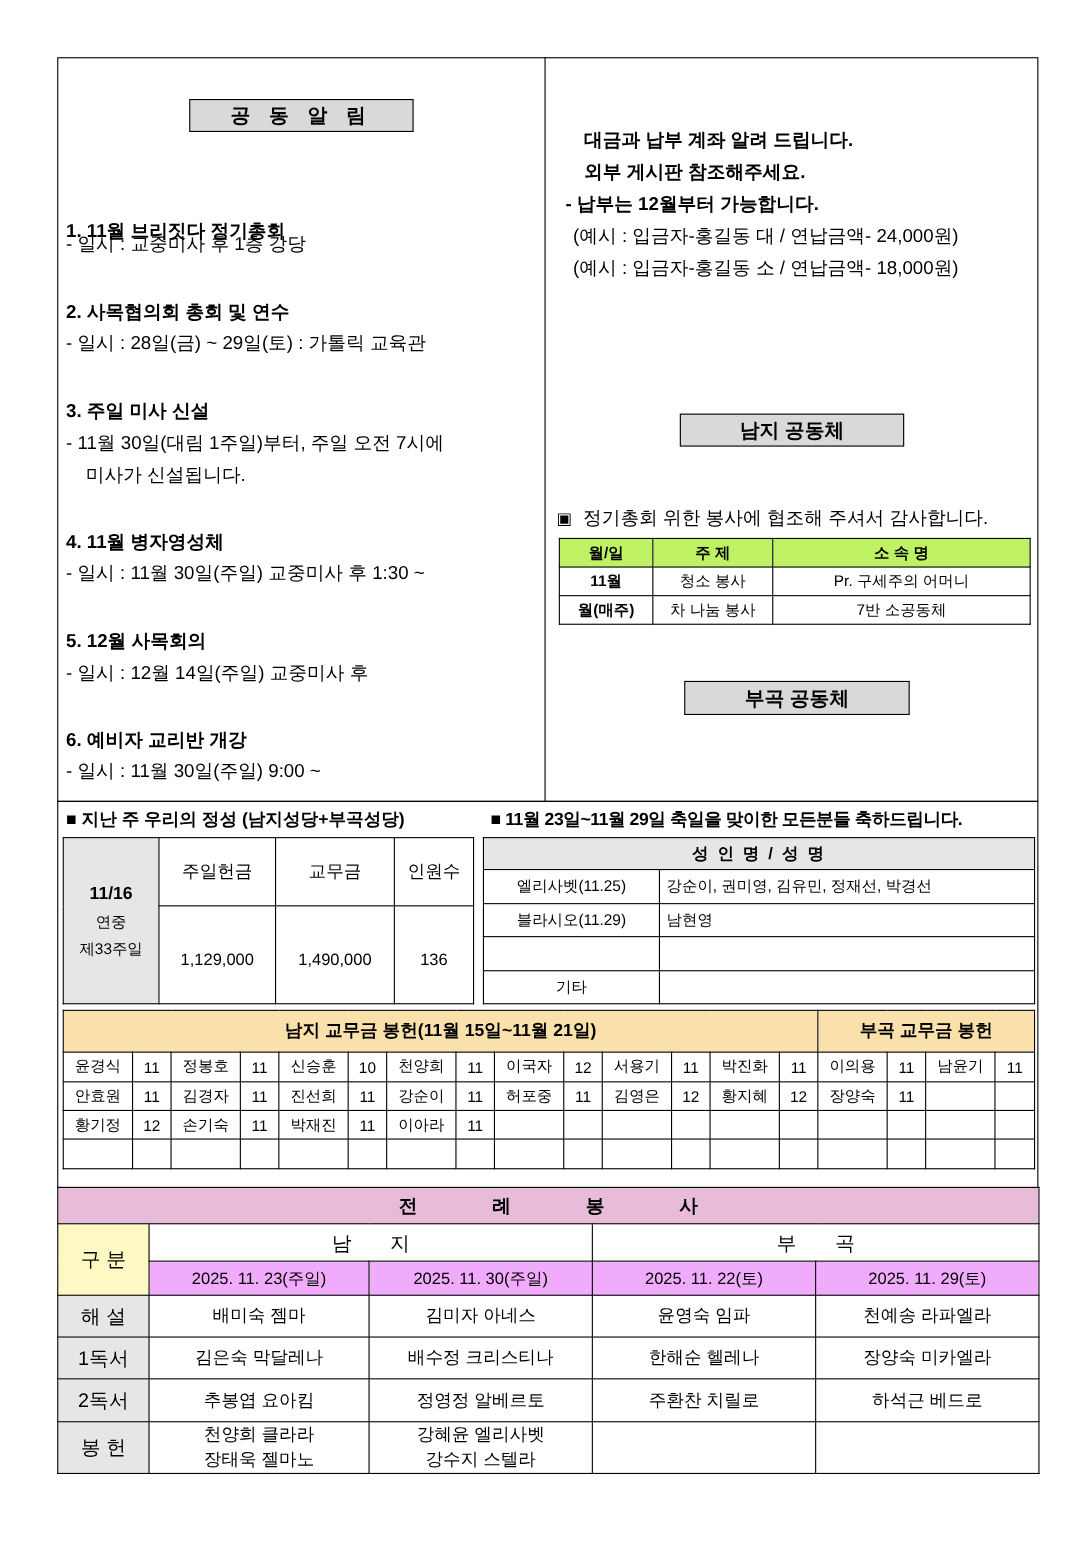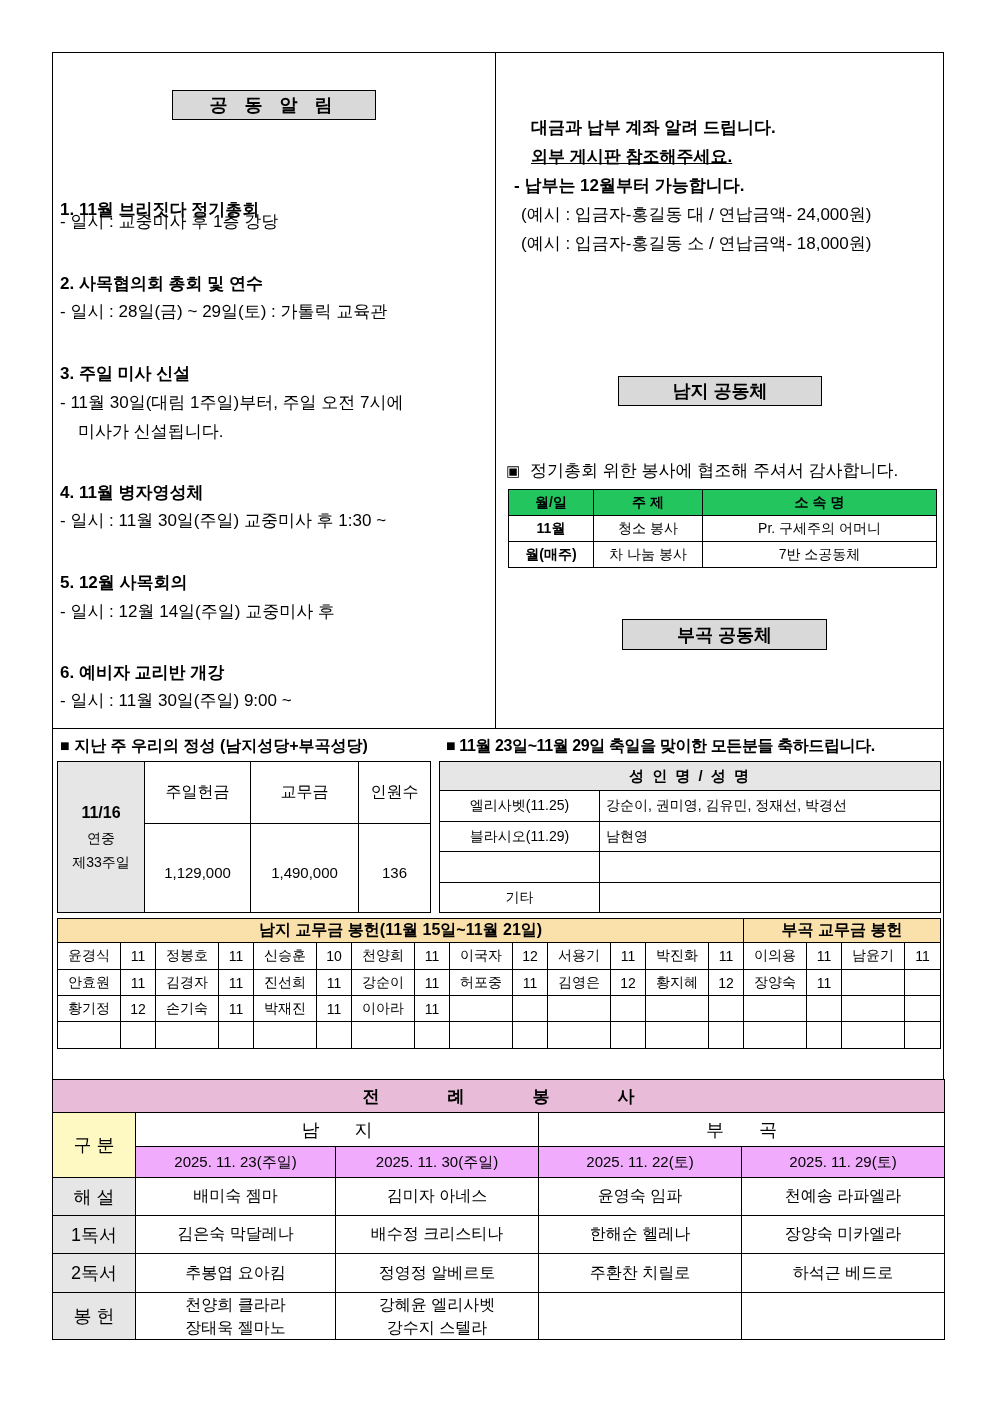--- a/index.html
+++ b/index.html
@@ -6,21 +6,21 @@
   #page { position:relative; width:992px; height:1403px; background:#ffffff; font-family:"Liberation Sans", sans-serif; color:#000; overflow:hidden; }
   .frame { position:absolute; border:1px solid #000; box-sizing:border-box; }
   .vline { position:absolute; background:#000; width:1px; }
   .line { position:absolute; font-size:17px; line-height:22px; white-space:nowrap; }
   .b { font-weight:bold; }
   .u { text-decoration:underline; }
   .titlebox { position:absolute; background:#d9d9d9; border:1px solid #000; box-sizing:border-box; font-weight:bold; font-size:18px; display:flex; align-items:center; justify-content:center; white-space:nowrap;text-align:right; }
   .sq { font-size:15px; display:inline-block; width:24px; }
   table { border-collapse:collapse; table-layout:fixed; position:absolute; }
   td { border:1px solid #000; padding:0; text-align:center; vertical-align:middle; overflow:hidden; white-space:nowrap; }
-  .gray { background:#22c55e;margin-left:27px; }
+  .gray { background:#bef264;margin-left:27px; }
   .lgray { background:#e6e6e6; }
   .t14 td { font-size:14px; }
   .offer td { font-size:16px; }
   .offer .num { font-size:15px; padding-top:8px; }
   .feast td { font-size:14px; }
   .feast td.left { text-align:left; padding-left:6px; }
   .dues td { font-size:14px; }
   .dues .hdr td { background:#fae0aa; font-weight:bold; font-size:16px; }
   .lit td { font-size:16px; }
   .lit .title { background:#e8bbd8; font-weight:bold; font-size:17px; letter-spacing:68px; text-indent:68px; }
@@ -53,21 +53,21 @@
   <div class="line b" style="left:60px;top:482px;">4. 11월 병자영성체</div>
   <div class="line" style="left:60px;top:510px;">- 일시 : 11월 30일(주일) 교중미사 후 1:30 ~</div>
 
   <div class="line b" style="left:60px;top:572px;">5. 12월 사목회의</div>
   <div class="line" style="left:60px;top:601px;">- 일시 : 12월 14일(주일) 교중미사 후</div>
 
   <div class="line b" style="left:60px;top:662px;">6. 예비자 교리반 개강</div>
   <div class="line" style="left:60px;top:690px;">- 일시 : 11월 30일(주일) 9:00 ~</div>
 
   <div class="line b" style="left:531px;top:117px;">대금과 납부 계좌 알려 드립니다.</div>
-  <div class="line b" style="left:531px;top:146px;text-decoration:underline;">외부 게시판 참조해주세요.</div>
+  <div class="line b" style="left:531px;top:146px;">외부 게시판 참조해주세요.</div>
   <div class="line b" style="left:514px;top:175px;">- 납부는 12월부터 가능합니다.</div>
   <div class="line" style="left:521px;top:204px;">(예시 : 입금자-홍길동 대 / 연납금액- 24,000원)</div>
   <div class="line" style="left:521px;top:233px;">(예시 : 입금자-홍길동 소 / 연납금액- 18,000원)</div>
 
   <div class="titlebox" style="left:618px;top:376px;width:204px;height:30px;">남지 공동체</div>
   <div class="line" style="left:506px;top:460px;">
     <span class="sq">▣</span><span>정기총회 위한 봉사에 협조해 주셔서 감사합니다.</span>
   </div>
   <table class="t14" style="left:508px;top:489px;width:428px;">
     <colgroup>
@@ -174,21 +174,21 @@
         <col style="width:63px">
         <col style="width:35px">
       <col style="width:63px">
         <col style="width:35px">
         <col style="width:63px">
         <col style="width:35px">
       <col style="width:63px">
         <col style="width:36px">
     </colgroup>
     <tbody>
-        <tr class="hdr" style="height:24px;">
+        <tr class="hdr" style="height:38px;">
       <td colspan="14">남지 교무금 봉헌(11월 15일~11월 21일)</td>
       <td colspan="4">부곡 교무금 봉헌</td>
     </tr>
     <tr style="height:27px;">
       <td>윤경식</td>
           <td>11</td>
       <td>정봉호</td>
           <td>11</td>
       <td>신승훈</td>
           <td>10</td>

